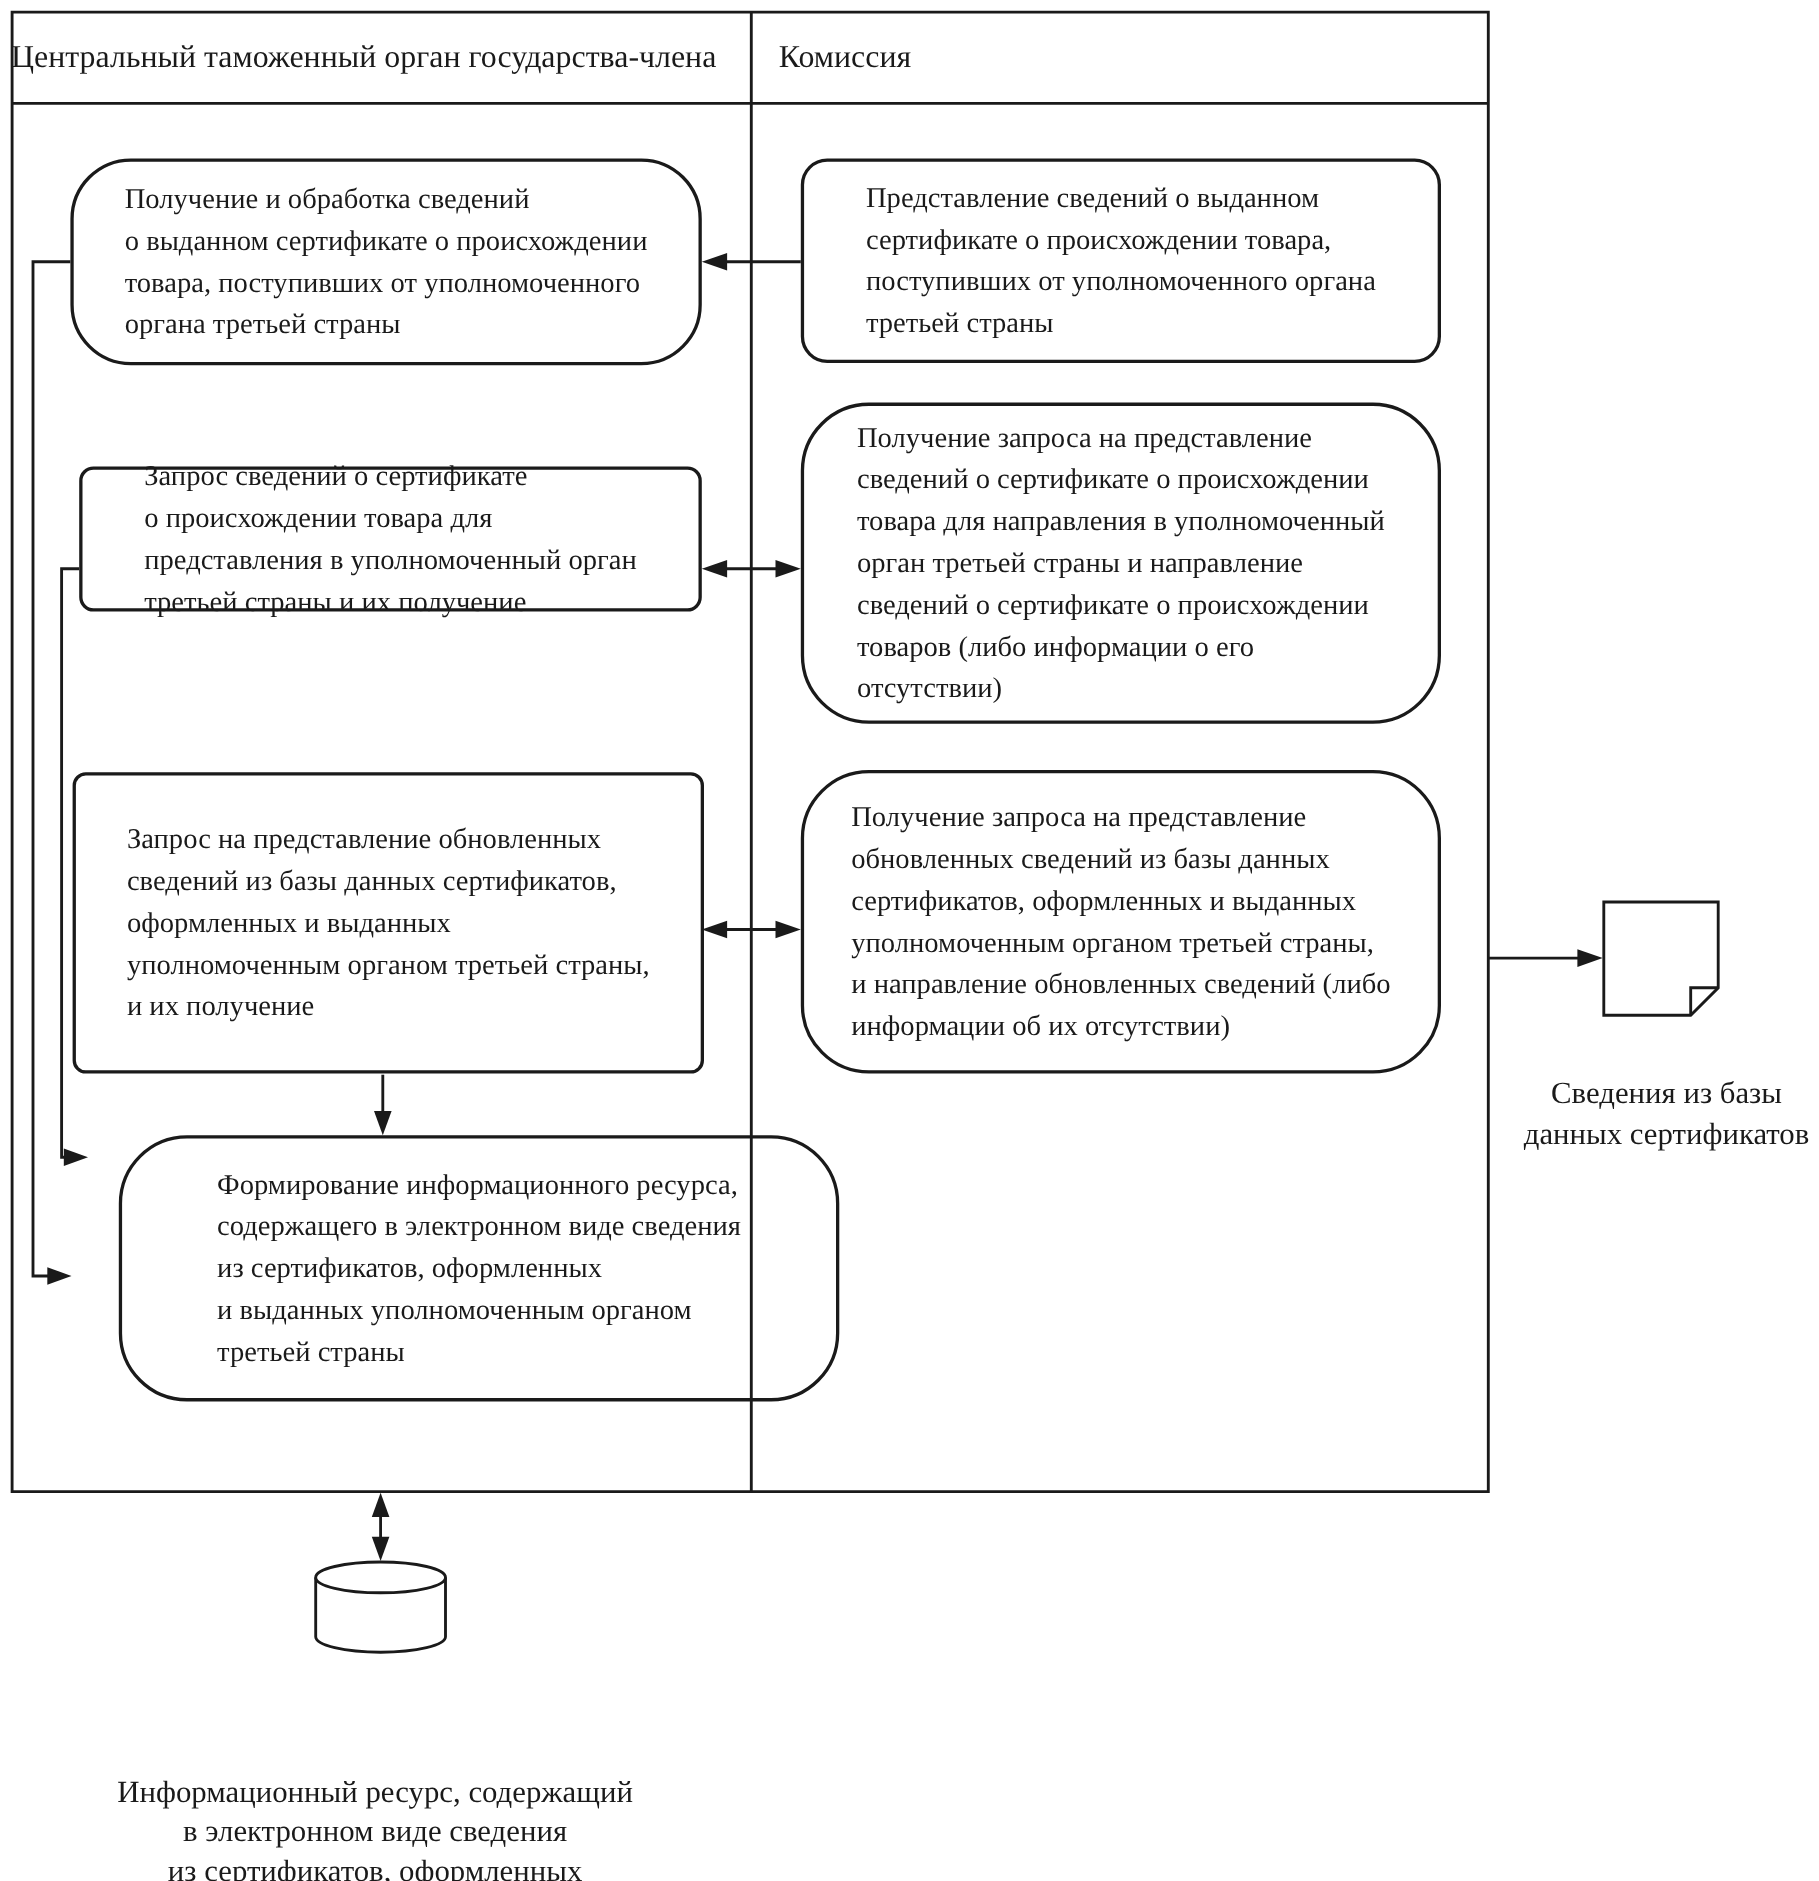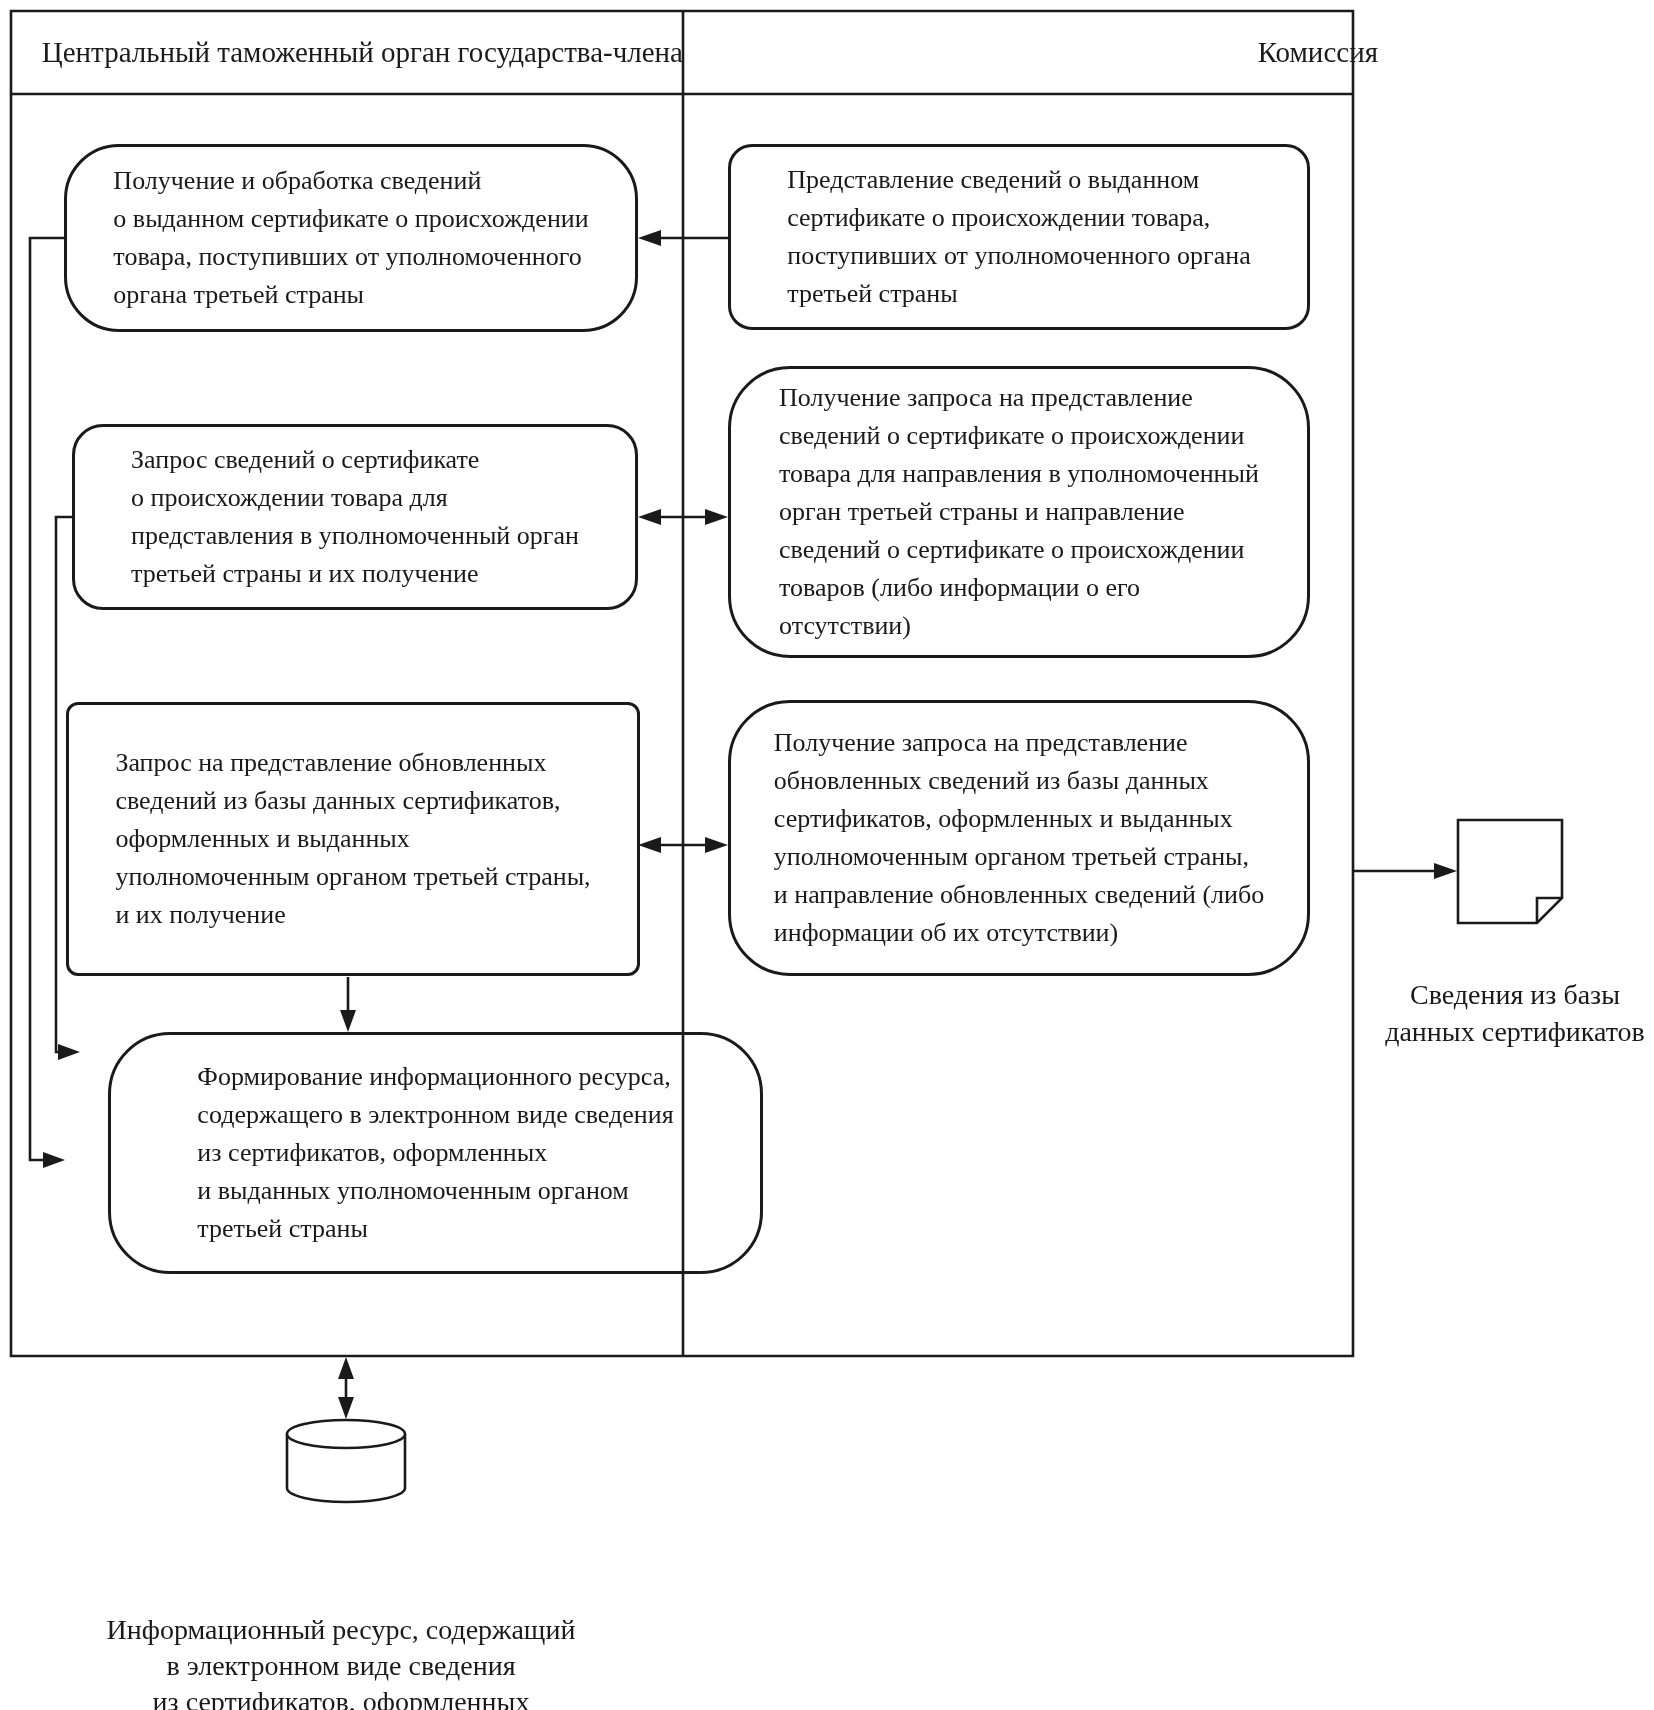--- a/index.html
+++ b/index.html
@@ -11,21 +11,21 @@
     font-family: "Liberation Serif", "DejaVu Serif", serif;
     color: #1a1a1a;
     overflow: hidden;
   }
   .hdr-cell {
     position: absolute;
     top: 10px;
     height: 84px;
     display: flex;
     align-items: center;
-    justify-content: flex-end;
+    justify-content: flex-start;
     font-size: 29px;
     text-align: center;
     box-sizing: border-box;
   }
   .pbox {
     position: absolute;
     box-sizing: border-box;
     border: 3px solid #1a1a1a;
     background: #ffffff;
     display: flex;
@@ -61,21 +61,21 @@
   </div>
   <div class="hdr-cell" style="left:683px; width:670px;margin-left:25px;">
     <span>Комиссия</span>
   </div>
 
   <div class="pbox" style="left:64px;  top:144px;  width:574px; height:188px; border-radius:55px;">Получение и обработка сведений
 о выданном сертификате о происхождении
 товара, поступивших от уполномоченного
 органа третьей страны</div>
 
-  <div class="pbox" style="left:72px;  top:424px;  width:566px; height:186px; border-radius:31px;">Запрос сведений о сертификате
+  <div class="pbox" style="left:72px;  top:424px;  width:566px; height:132px; border-radius:13px;">Запрос сведений о сертификате
 о происхождении товара для
 представления в уполномоченный орган
 третьей страны и их получение</div>
 
   <div class="pbox" style="left:66px;  top:702px;  width:574px; height:274px; border-radius:12px;">Запрос на представление обновленных
 сведений из базы данных сертификатов,
 оформленных и выданных
 уполномоченным органом третьей страны,
 и их получение</div>
 

